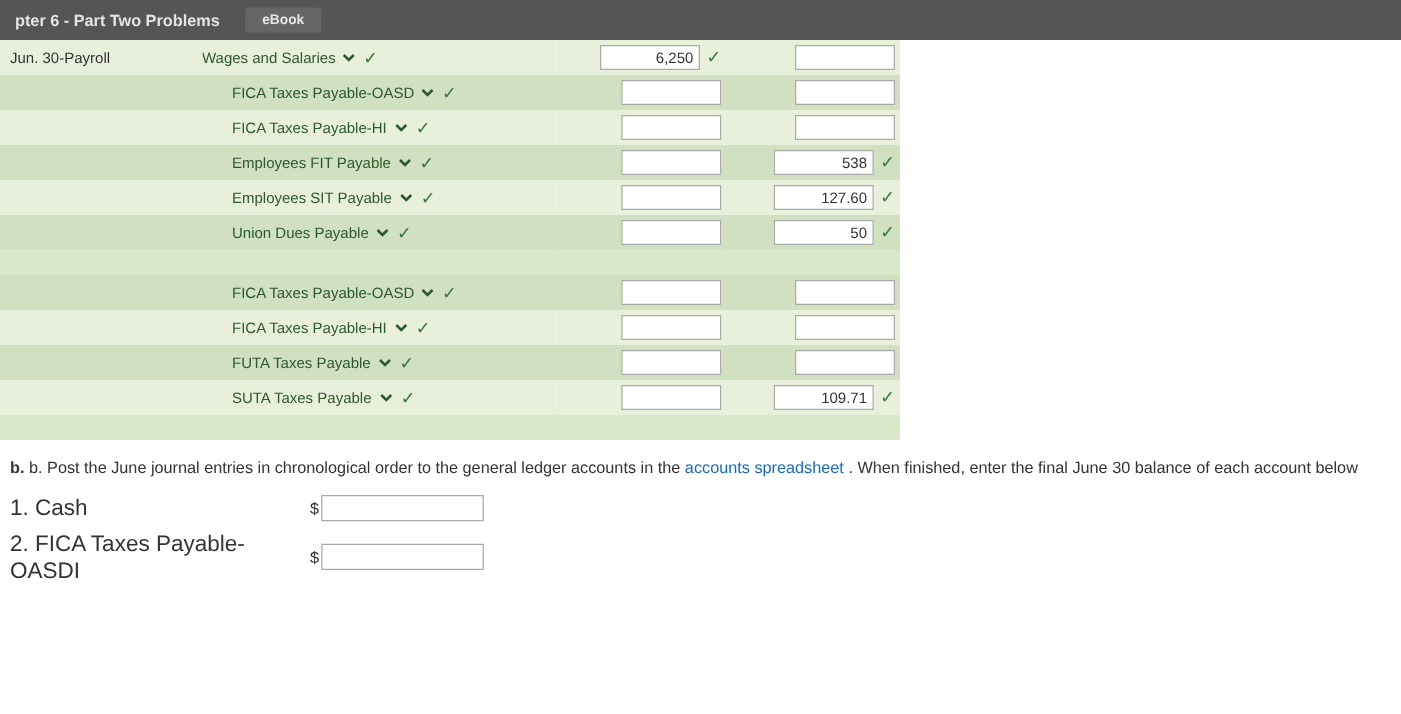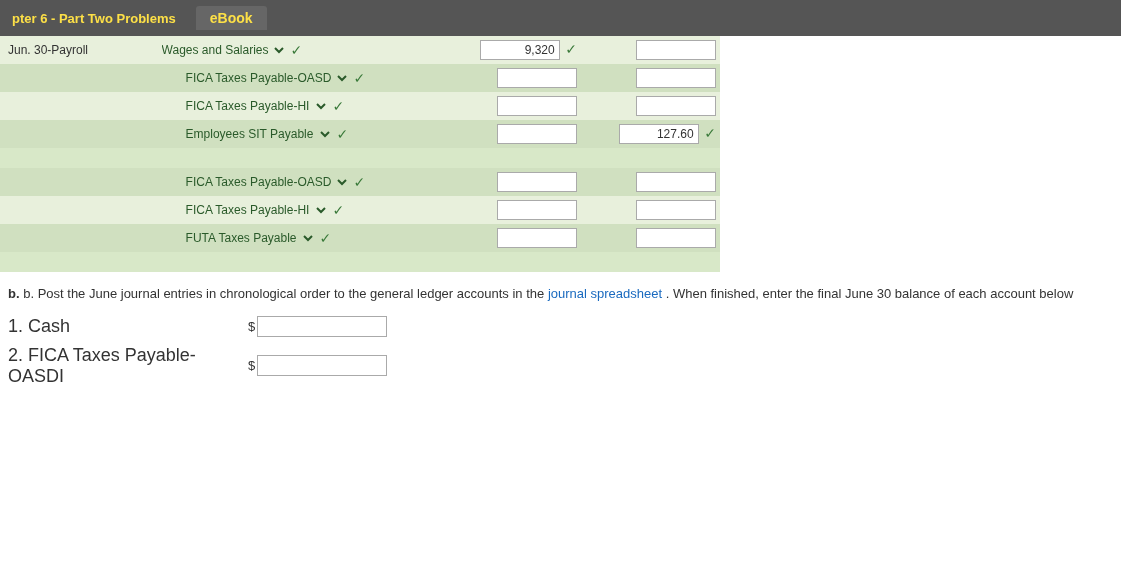--- a/index.html
+++ b/index.html
@@ -1,32 +1,32 @@
 <!DOCTYPE html>
 <html><head>
   <meta charset="utf-8">
   <style>
     * { box-sizing: border-box; margin: 0; padding: 0; }
     body { font-family: Arial, sans-serif; font-size: 13px; background: #fff; color: #333; }
 
     .title-bar {
       background: #555;
-      color: #fde047;
+      color: #e5e5e5;
       padding: 6px 12px;
       font-size: 13px;
       font-weight: bold;
       display: flex;
       align-items: center;
       gap: 20px;
     }
     .title-bar .ebook-tab {
       background: #666;
       padding: 4px 14px;
       border-radius: 3px 3px 0 0;
-      font-size: 14px;
+      font-size: 11px;
       cursor: pointer;
     }
 
     .main-content {
       padding: 0;
       background: #fff;
     }
 
     .journal-table {
       width: 720px;
@@ -189,21 +189,21 @@
         <td class="col-date">Jun. 30-Payroll</td>
         <td class="col-account">
           <div class="row-account-cell">
             <select class="account-select">
               <option>Wages and Salaries</option>
             </select>
             <span class="check-green">✓</span>
           </div>
         </td>
         <td class="col-debit">
-          <span class="amount-display">9,320</span>
+          <span class="amount-display">6,250</span>
           <span class="check-icon">✓</span>
         </td>
         <td class="col-credit">
           <input type="text" class="amount-input" value="" style="">
         </td>
       </tr>
       <tr>
         <td class="col-date"></td>
         <td class="col-account">
           <div class="row-account-cell indented">
@@ -228,40 +228,76 @@
               <option>FICA Taxes Payable-HI</option>
             </select>
             <span class="check-green">✓</span>
           </div>
         </td>
         <td class="col-debit">
           <input type="text" class="amount-input" value="" style="">
         </td>
         <td class="col-credit">
           <input type="text" class="amount-input" value="" style="">
+        </td>
+      </tr>
+      <tr>
+        <td class="col-date"></td>
+        <td class="col-account">
+          <div class="row-account-cell indented">
+            <select class="account-select">
+              <option>Employees FIT Payable</option>
+            </select>
+            <span class="check-green">✓</span>
+          </div>
+        </td>
+        <td class="col-debit">
+          <input type="text" class="amount-input" value="" style="">
+        </td>
+        <td class="col-credit">
+          <span class="amount-display">538</span>
+          <span class="check-icon">✓</span>
         </td>
       </tr>
       <tr>
         <td class="col-date"></td>
         <td class="col-account">
           <div class="row-account-cell indented">
             <select class="account-select">
               <option>Employees SIT Payable</option>
             </select>
             <span class="check-green">✓</span>
           </div>
         </td>
         <td class="col-debit">
           <input type="text" class="amount-input" value="" style="">
         </td>
         <td class="col-credit">
           <span class="amount-display">127.60</span>
           <span class="check-icon">✓</span>
         </td>
       </tr>
+      <tr>
+        <td class="col-date"></td>
+        <td class="col-account">
+          <div class="row-account-cell indented">
+            <select class="account-select">
+              <option>Union Dues Payable</option>
+            </select>
+            <span class="check-green">✓</span>
+          </div>
+        </td>
+        <td class="col-debit">
+          <input type="text" class="amount-input" value="" style="">
+        </td>
+        <td class="col-credit">
+          <span class="amount-display">50</span>
+          <span class="check-icon">✓</span>
+        </td>
+      </tr>
 
       <tr class="spacer-row">
         <td colspan="4"></td>
       </tr>
 
       <tr>
         <td class="col-date"></td>
         <td class="col-account">
           <div class="row-account-cell indented">
             <select class="account-select">
@@ -302,34 +338,52 @@
               <option>FUTA Taxes Payable</option>
             </select>
             <span class="check-green">✓</span>
           </div>
         </td>
         <td class="col-debit">
           <input type="text" class="amount-input" value="" style="">
         </td>
         <td class="col-credit">
           <input type="text" class="amount-input" value="" style="">
+        </td>
+      </tr>
+      <tr>
+        <td class="col-date"></td>
+        <td class="col-account">
+          <div class="row-account-cell indented">
+            <select class="account-select">
+              <option>SUTA Taxes Payable</option>
+            </select>
+            <span class="check-green">✓</span>
+          </div>
+        </td>
+        <td class="col-debit">
+          <input type="text" class="amount-input" value="" style="">
+        </td>
+        <td class="col-credit">
+          <span class="amount-display">109.71</span>
+          <span class="check-icon">✓</span>
         </td>
       </tr>
 
       <tr class="spacer-row">
         <td colspan="4" style="height:12px;"></td>
       </tr>
     </tbody>
   </table>
 
   <div class="section-below">
     <p>
       <strong>b.</strong>
       <span>b. Post the June journal entries in chronological order to the general ledger accounts in the</span>
-      <span class="link-text">journal spreadsheet</span>
+      <span class="link-text">accounts spreadsheet</span>
       <span>. When finished, enter the final June 30 balance of each account below</span>
     </p>
 
     <div class="ledger-item">
       <label>1. Cash</label>
       <div class="ledger-input-wrapper">
         <span class="dollar-sign">$</span>
         <input type="text" class="ledger-input" value="" style="">
       </div>
     </div>

